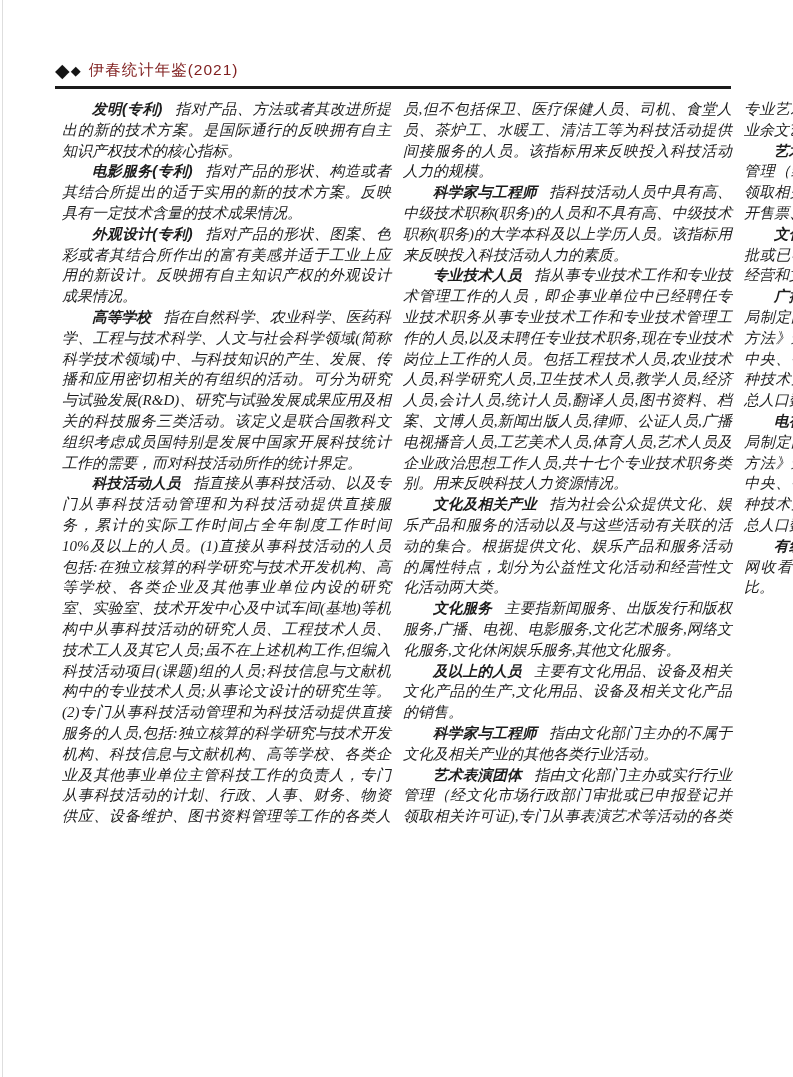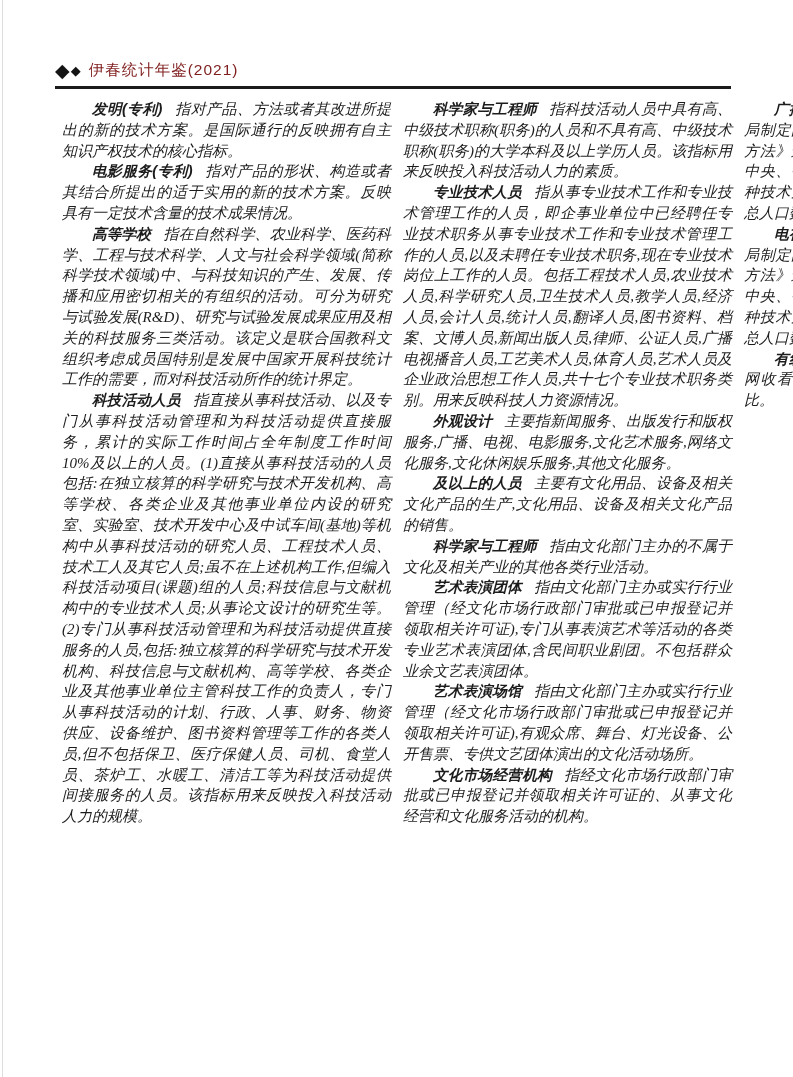--- a/index.html
+++ b/index.html
@@ -107,25 +107,27 @@
   <div class="header">
     <span class="diamond-big">◆</span>
     <span class="diamond-small">◆</span>
     <span class="header-title">伊春统计年鉴(2021)</span>
   </div>
   <div class="header-rule"></div>
 
   <div class="content">
     <p class="para"><b>发明(专利)</b><span>指对产品、方法或者其改进所提出的新的技术方案。是国际通行的反映拥有自主知识产权技术的核心指标。</span></p>
     <p class="para"><b>电影服务(专利)</b><span>指对产品的形状、构造或者其结合所提出的适于实用的新的技术方案。反映具有一定技术含量的技术成果情况。</span></p>
+    <p class="para"><b>外观设计(专利)</b><span>指对产品的形状、图案、色彩或者其结合所作出的富有美感并适于工业上应用的新设计。反映拥有自主知识产权的外观设计成果情况。</span></p>
     <p class="para"><b>高等学校</b><span>指在自然科学、农业科学、医药科学、工程与技术科学、人文与社会科学领域(简称科学技术领域)中、与科技知识的产生、发展、传播和应用密切相关的有组织的活动。可分为研究与试验发展(R&amp;D)、研究与试验发展成果应用及相关的科技服务三类活动。该定义是联合国教科文组织考虑成员国特别是发展中国家开展科技统计工作的需要，而对科技活动所作的统计界定。</span></p>
     <p class="para"><b>科技活动人员</b><span>指直接从事科技活动、以及专门从事科技活动管理和为科技活动提供直接服务，累计的实际工作时间占全年制度工作时间 10%及以上的人员。(1)直接从事科技活动的人员包括:在独立核算的科学研究与技术开发机构、高等学校、各类企业及其他事业单位内设的研究室、实验室、技术开发中心及中试车间(基地)等机构中从事科技活动的研究人员、工程技术人员、技术工人及其它人员;虽不在上述机构工作,但编入科技活动项目(课题)组的人员;科技信息与文献机构中的专业技术人员;从事论文设计的研究生等。(2)专门从事科技活动管理和为科技活动提供直接服务的人员,包括:独立核算的科学研究与技术开发机构、科技信息与文献机构、高等学校、各类企业及其他事业单位主管科技工作的负责人，专门从事科技活动的计划、行政、人事、财务、物资供应、设备维护、图书资料管理等工作的各类人员,但不包括保卫、医疗保健人员、司机、食堂人员、茶炉工、水暖工、清洁工等为科技活动提供间接服务的人员。该指标用来反映投入科技活动人力的规模。</span></p>
     <p class="para"><b>科学家与工程师</b><span>指科技活动人员中具有高、中级技术职称(职务)的人员和不具有高、中级技术职称(职务)的大学本科及以上学历人员。该指标用来反映投入科技活动人力的素质。</span></p>
     <p class="para"><b>专业技术人员</b><span>指从事专业技术工作和专业技术管理工作的人员，即企事业单位中已经聘任专业技术职务从事专业技术工作和专业技术管理工作的人员,以及未聘任专业技术职务,现在专业技术岗位上工作的人员。包括工程技术人员,农业技术人员,科学研究人员,卫生技术人员,教学人员,经济人员,会计人员,统计人员,翻译人员,图书资料、档案、文博人员,新闻出版人员,律师、公证人员,广播电视播音人员,工艺美术人员,体育人员,艺术人员及企业政治思想工作人员,共十七个专业技术职务类别。用来反映科技人力资源情况。</span></p>
-    <p class="para"><b>外观设计</b><span>主要指新闻服务、出版发行和版权服务,广播、电视、电影服务,文化艺术服务,网络文化服务,文化休闲娱乐服务,其他文化服务。</span></p>
+    <p class="para"><b>文化及相关产业</b><span>指为社会公众提供文化、娱乐产品和服务的活动以及与这些活动有关联的活动的集合。根据提供文化、娱乐产品和服务活动的属性特点，划分为公益性文化活动和经营性文化活动两大类。</span></p>
+    <p class="para"><b>文化服务</b><span>主要指新闻服务、出版发行和版权服务,广播、电视、电影服务,文化艺术服务,网络文化服务,文化休闲娱乐服务,其他文化服务。</span></p>
     <p class="para"><b>及以上的人员</b><span>主要有文化用品、设备及相关文化产品的生产,文化用品、设备及相关文化产品的销售。</span></p>
     <p class="para"><b>科学家与工程师</b><span>指由文化部门主办的不属于文化及相关产业的其他各类行业活动。</span></p>
     <p class="para"><b>艺术表演团体</b><span>指由文化部门主办或实行行业管理（经文化市场行政部门审批或已申报登记并领取相关许可证),专门从事表演艺术等活动的各类专业艺术表演团体,含民间职业剧团。不包括群众业余文艺表演团体。</span></p>
     <p class="para"><b>艺术表演场馆</b><span>指由文化部门主办或实行行业管理（经文化市场行政部门审批或已申报登记并领取相关许可证),有观众席、舞台、灯光设备、公开售票、专供文艺团体演出的文化活动场所。</span></p>
     <p class="para"><b>文化市场经营机构</b><span>指经文化市场行政部门审批或已申报登记并领取相关许可证的、从事文化经营和文化服务活动的机构。</span></p>
     <p class="para"><b>广播节目综合人口覆盖率</b><span>指根据国家广电总局制定的《广播电视人口覆盖率统计技术标准和方法》进行统计调查的，在对象区内能接收到由中央、省、地市或县通过无线、有线或卫星等各种技术方式转播的各级广播节目的人口数占全国总人口数的百分比。</span></p>
     <p class="para"><b>电视节目综合人口覆盖率</b><span>指根据国家广电总局制定的《广播电视人口覆盖率统计技术标准和方法》进行统计调查的，在对象区内能接收到由中央、省、地市或县通过无线、有线或卫星等各种技术方式转播的各级电视节目的人口数占全国总人口数的百分比。</span></p>
     <p class="para"><b>有线广播电视入户率</b><span>通过广播电视有线传输网收看电视节目的用户数占全国总户数的百分比。</span></p>
   </div>
 

